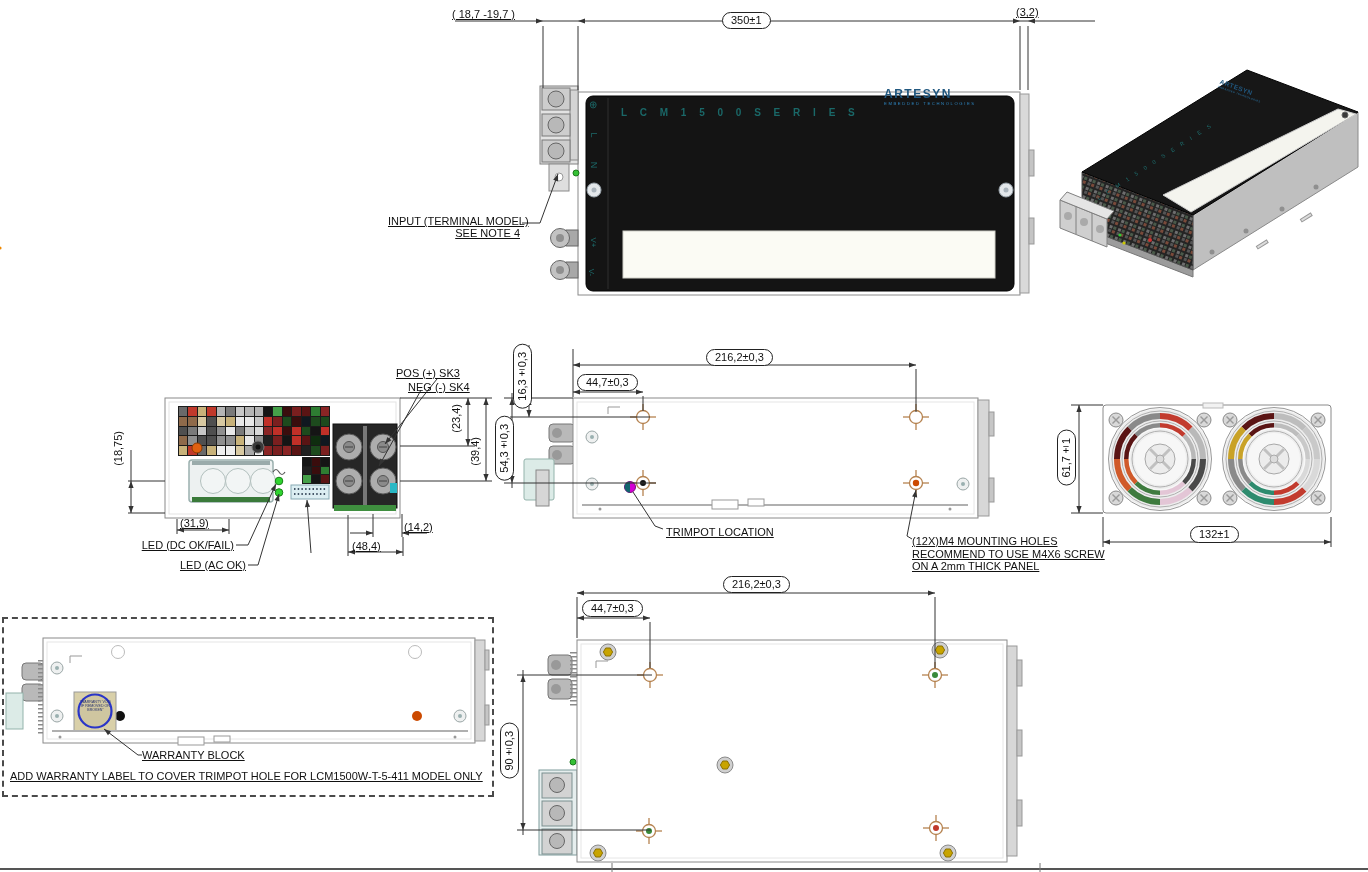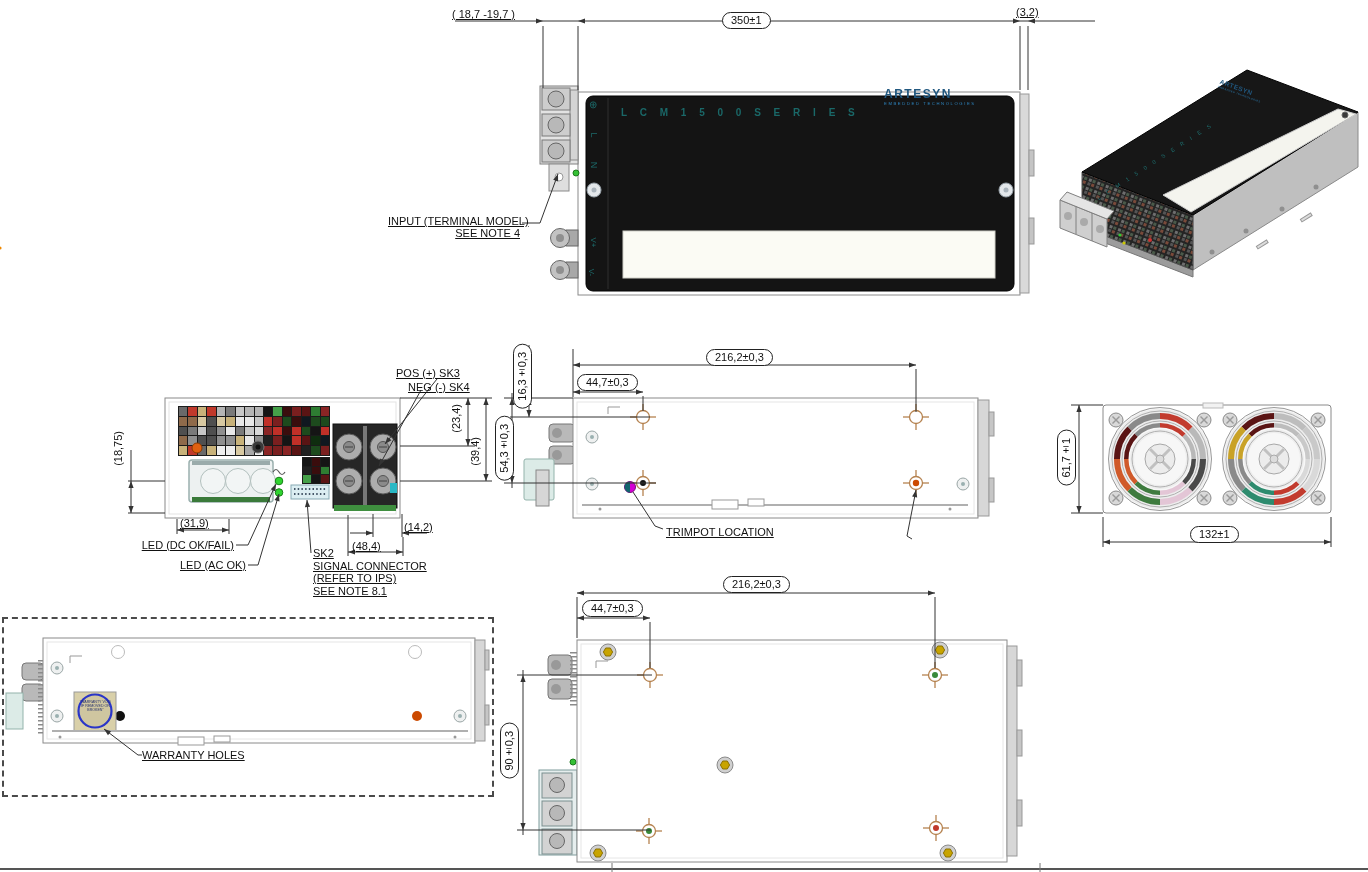--- a/index.html
+++ b/index.html
@@ -553,41 +553,41 @@
 
 <span class="tv z4" style="left:112px;top:431px">(18,75)</span>
 <span class="t z4" style="left:180px;top:517px">(31,9)</span>
 <span class="tv z4" style="left:450px;top:404px">(23,4)</span>
 <span class="tv z4" style="left:469px;top:437px">(39,4)</span>
 <span class="t z4" style="left:404px;top:521px">(14,2)</span>
 <span class="t z4" style="left:352px;top:540px">(48,4)</span>
 
 <div class="t rt z4" style="left:124px;top:539px;width:110px">LED (DC OK/FAIL)</div>
 <div class="t rt z4" style="left:160px;top:559px;width:86px">LED (AC OK)</div>
-<div class="t z4" style="left:313px;top:547px;line-height:12.5px">
-  <span>SK2</span><br>
-  <span>SIGNAL CONNECTOR</span><br>
-  <span>(REFER TO IPS)</span><br>
-  <span>SEE NOTE 8.1</span>
-</div>
 
 <span class="std z4" style="left:706px;top:349px">216,2±0,3</span>
 <span class="std z4" style="left:577px;top:374px">44,7±0,3</span>
 <span class="stdv z4" style="left:513px;top:344px">16,3±0,3</span>
 <span class="stdv z4" style="left:495px;top:416px">54,3±0,3</span>
 <span class="t z4" style="left:666px;top:526px">TRIMPOT LOCATION</span>
+<div class="t z4" style="left:912px;top:535px;line-height:12.5px">
+  <span>(12X)M4 MOUNTING HOLES</span><br>
+  <span>RECOMMEND TO USE M4X6 SCREW</span><br>
+  <span>ON A 2mm THICK PANEL</span>
+</div>
 
 <span class="stdv z4" style="left:1057px;top:430px">61,7±1</span>
 <span class="std z4" style="left:1190px;top:526px">132±1</span>
 
 <span class="std z4" style="left:723px;top:576px">216,2±0,3</span>
 <span class="std z4" style="left:582px;top:600px">44,7±0,3</span>
 <span class="stdv z4" style="left:500px;top:723px">90±0,3</span>
 
-<span class="t z4" style="left:142px;top:749px">WARRANTY HOLES</span>
+<span class="t z4" style="left:142px;top:749px">WARRANTY BLOCK</span>
+<span class="t z4" style="left:10px;top:770px">ADD WARRANTY LABEL TO COVER TRIMPOT HOLE FOR LCM1500W-T-5-411 MODEL ONLY</span>
 <span class="sealtxt">"WARRANTY VOID IF REMOVED OR BROKEN"</span>
 
 <span class="series" style="left:621px;top:107px">L C M 1 5 0 0 S E R I E S</span>
 <div class="brand" style="left:884px;top:88px">
   <span class="b1">ARTESYN</span>
   <span class="b2">EMBEDDED TECHNOLOGIES</span>
 </div>
 <span class="panelch" style="left:589px;top:99px;font-size:10px">⊕</span>
 <span class="panelch rot90" style="left:591px;top:130px">L</span>
 <span class="panelch rot90" style="left:591px;top:160px">N</span>

